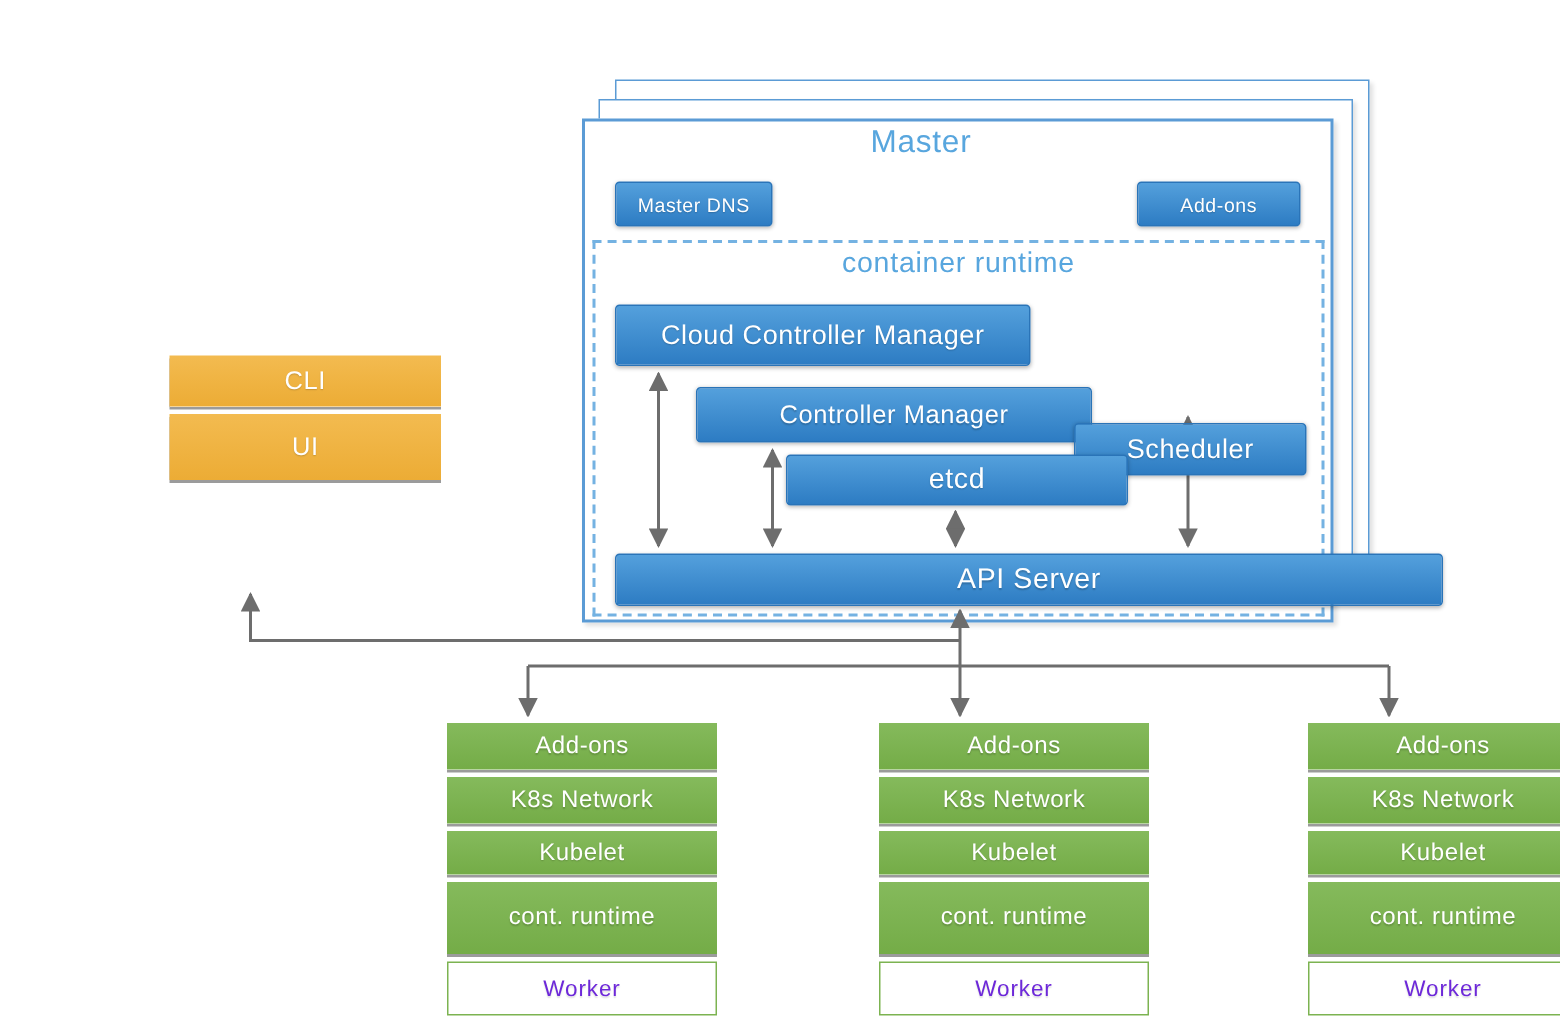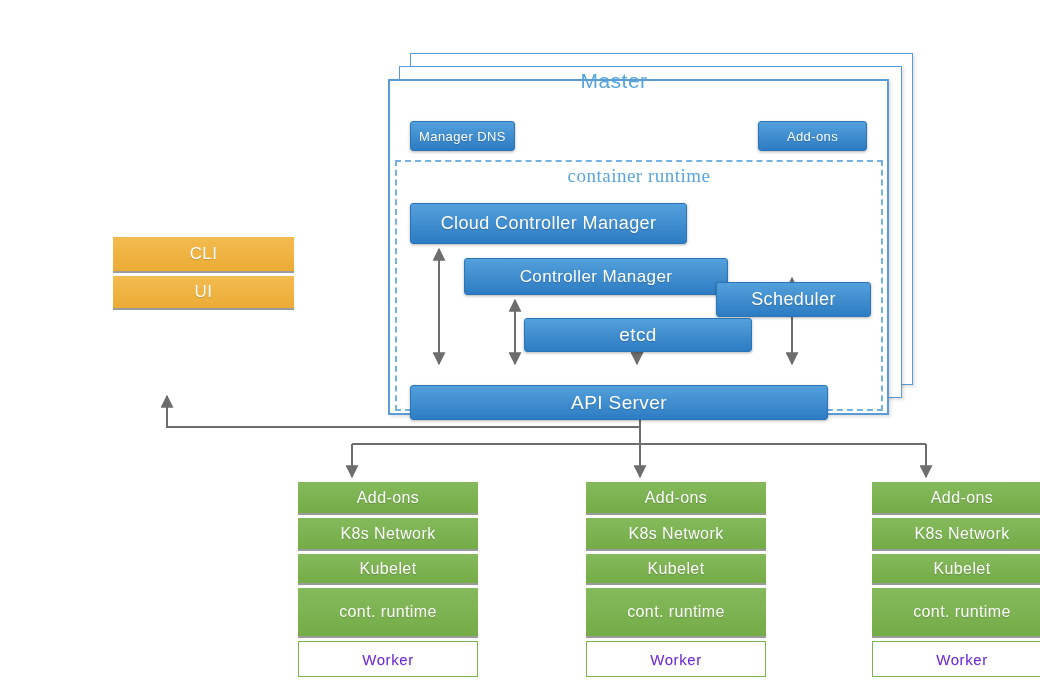--- a/index.html
+++ b/index.html
@@ -20,85 +20,85 @@
     box-shadow:2px 2px 3px rgba(0,0,0,0.12);
   }
   .layer3{left:410px;top:53px;width:501px;height:330px;}
   .layer2{left:399px;top:66px;width:501px;height:330px;}
   .master{
     position:absolute;left:388px;top:79px;width:501px;height:336px;
     background:#fff;border:2px solid var(--master-border);box-sizing:border-box;
     box-shadow:2px 2px 3px rgba(0,0,0,0.12);z-index:2;
   }
   .master-title{
-    position:absolute;left:388px;top:69px;width:452px;text-align:center;
+    position:absolute;left:388px;top:83px;width:452px;text-align:center;
     color:var(--light-blue-text);font-size:21px;letter-spacing:0.5px;z-index:3;
   }
   .cr-box{
     position:absolute;left:395px;top:160px;width:488px;height:251px;
     border:2px dashed var(--dashed-border);box-sizing:border-box;z-index:3;
   }
   .cr-title{
     position:absolute;left:395px;top:165px;width:488px;text-align:center;
-    color:var(--light-blue-text);font-size:19px;letter-spacing:0.5px;z-index:3;font-family:Liberation Serif, serif;
+    color:var(--light-blue-text);font-size:19px;letter-spacing:0.5px;z-index:3;
   }
   
   .bluebox{
     position:absolute;display:flex;align-items:center;justify-content:center;
     background:linear-gradient(180deg,var(--blue-top) 0%,var(--blue-bottom) 100%);
     border:1px solid var(--blue-border);border-radius:3px;box-sizing:border-box;
     color:#fff;text-shadow:0 1px 1px rgba(0,0,0,0.2);letter-spacing:0.4px;
     box-shadow:0 1px 3px rgba(0,0,0,0.3);z-index:4;
   }
   .cluster-dns{left:410px;top:121px;width:105px;height:30px;font-size:13px;}
   .addons-master{left:758px;top:121px;width:109px;height:30px;font-size:13px;}
   .ccm{left:410px;top:203px;width:277px;height:41px;font-size:18px;}
   .cm{left:464px;top:258px;width:264px;height:37px;font-size:17px;}
   .scheduler{left:716px;top:238px;width:155px;height:35px;font-size:18px;margin-top:44px;}
-  .etcd{left:524px;top:303px;width:228px;height:34px;font-size:19px;margin-top:15px;}
-  .api-server{left:410px;top:369px;width:418px;height:35px;font-size:19px;margin-top:16px;}
+  .etcd{left:524px;top:303px;width:228px;height:34px;font-size:19px;}
+  .api-server{left:410px;top:369px;width:552px;height:35px;font-size:19px;}
   
   .connectors{position:absolute;left:0;top:0;z-index:3;pointer-events:none;}
   .connectors .wire{stroke:var(--connector);stroke-width:2;fill:none;}
   
   .stack{position:absolute;display:flex;flex-direction:column;z-index:4;padding-left:36px;}
   .stack-row{
     display:flex;align-items:center;justify-content:center;
     color:#fff;text-shadow:0 1px 1px rgba(0,0,0,0.18);letter-spacing:0.4px;
     box-shadow:0 2px 0 var(--separator);margin-bottom:5px;
   }
   .orange-row{background:linear-gradient(180deg,var(--orange-top),var(--orange-bottom));}
   .green-row{background:linear-gradient(180deg,var(--green-top),var(--green-bottom));}
   .stack-base{
     display:flex;align-items:center;justify-content:center;background:#fff;
     box-sizing:border-box;letter-spacing:0.6px;
     text-shadow:0 1px 1px rgba(0,0,0,0.12);
   }
   .access-stack{left:77px;top:237px;width:181px;}
-  .access-stack .stack-row{height:32px;font-size:17px;}
+  .access-stack .stack-row{height:44px;font-size:17px;}
   .access-stack .row-cli{height:34px;}
   .access-base{height:46px;border:1.5px solid var(--orange);color:var(--orange);font-size:19px;}
   .worker-stack{width:180px;top:482px;}
   .worker-1{left:262px;} .worker-2{left:550px;} .worker-3{left:836px;}
   .worker-stack .stack-row{height:31px;font-size:16px;}
   .worker-stack .row-kubelet{height:29px;}
   .worker-stack .row-runtime{height:48px;}
   .worker-base{height:36px;border:1.5px solid var(--green);color:#6d28d9;font-size:15px;}
 </style>
 </head>
 <body>
 
 <div class="canvas">
 
   <div class="master-layer layer3"></div>
   <div class="master-layer layer2"></div>
   <div class="master"></div>
   <div class="master-title">Master</div>
 
-  <div class="bluebox cluster-dns">Manager DNS</div>
+  <div class="bluebox cluster-dns">Master DNS</div>
   <div class="bluebox addons-master">Add-ons</div>
 
   <div class="cr-box"></div>
   <div class="cr-title">container runtime</div>
 
   <div class="bluebox ccm">Cloud Controller Manager</div>
   <div class="bluebox cm">Controller Manager</div>
   <div class="bluebox scheduler">Scheduler</div>
   <div class="bluebox etcd">etcd</div>
   <div class="bluebox api-server">API Server</div>

